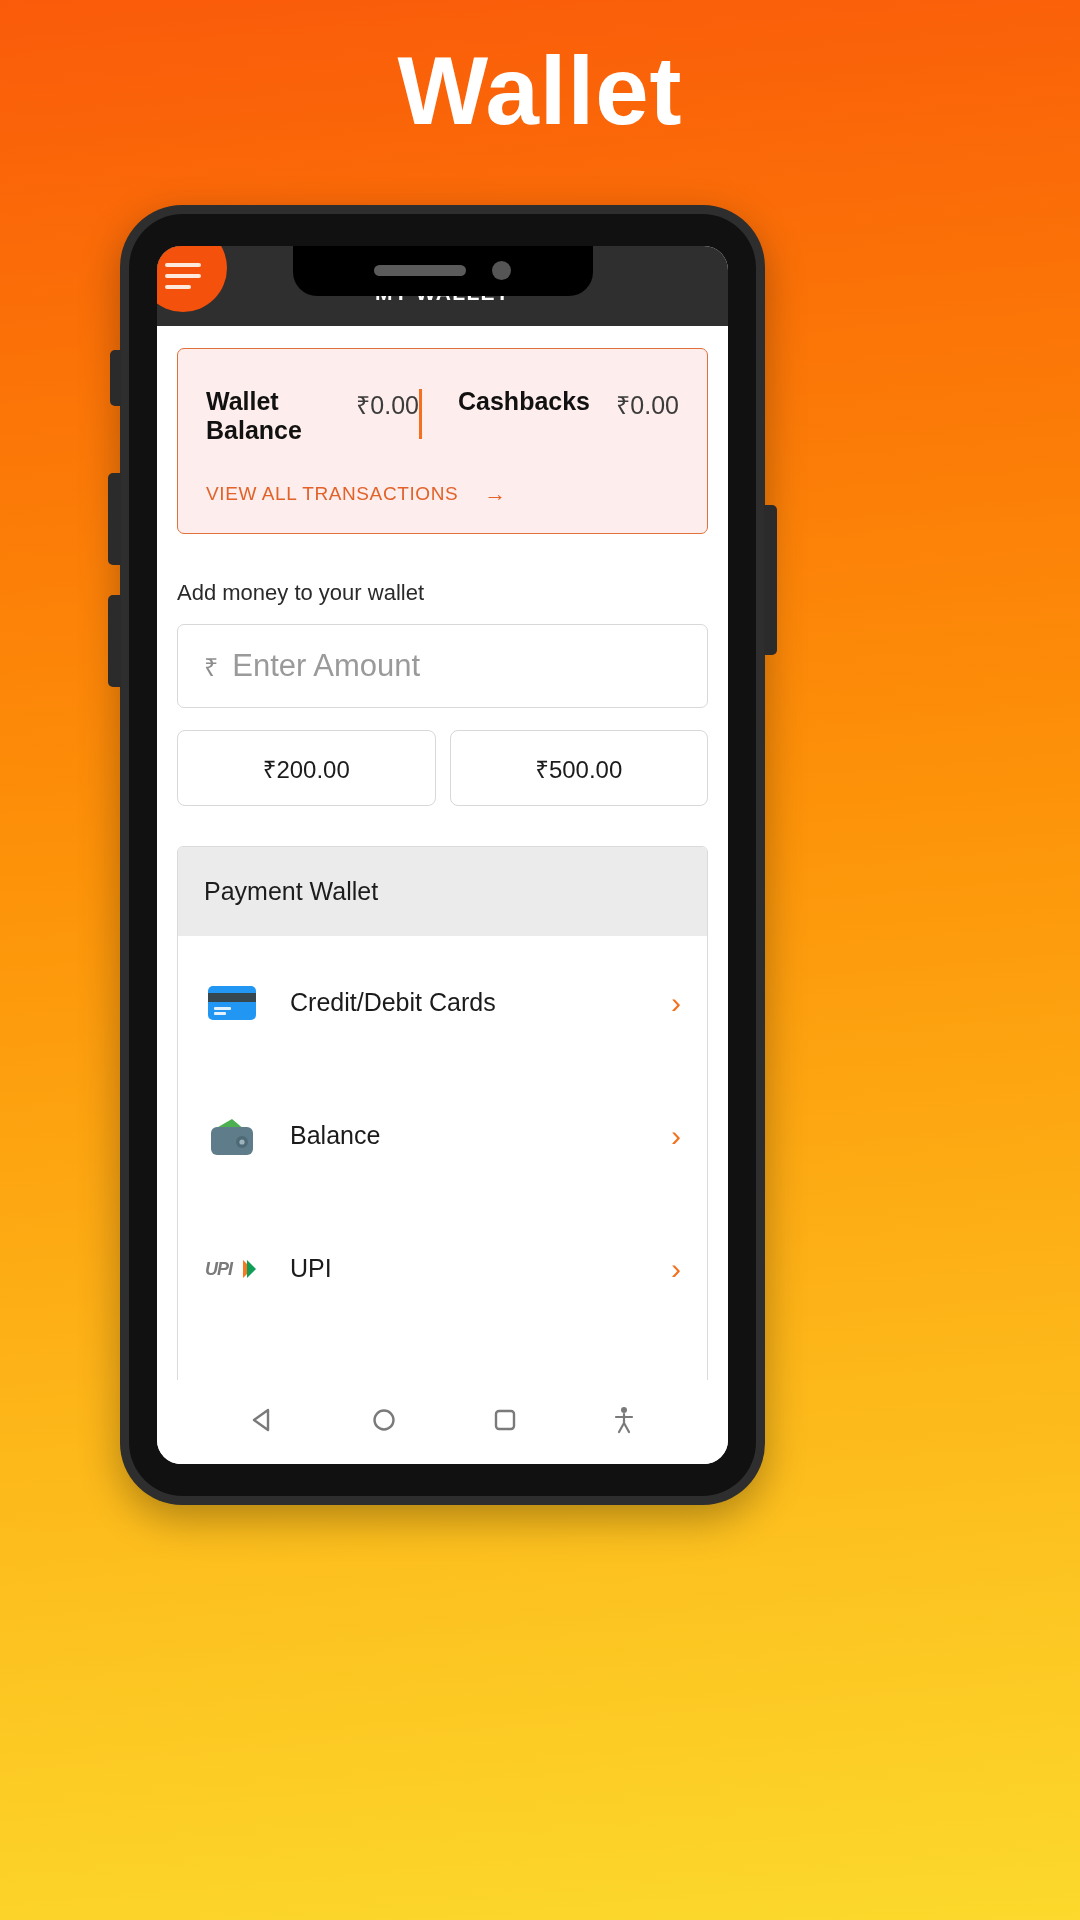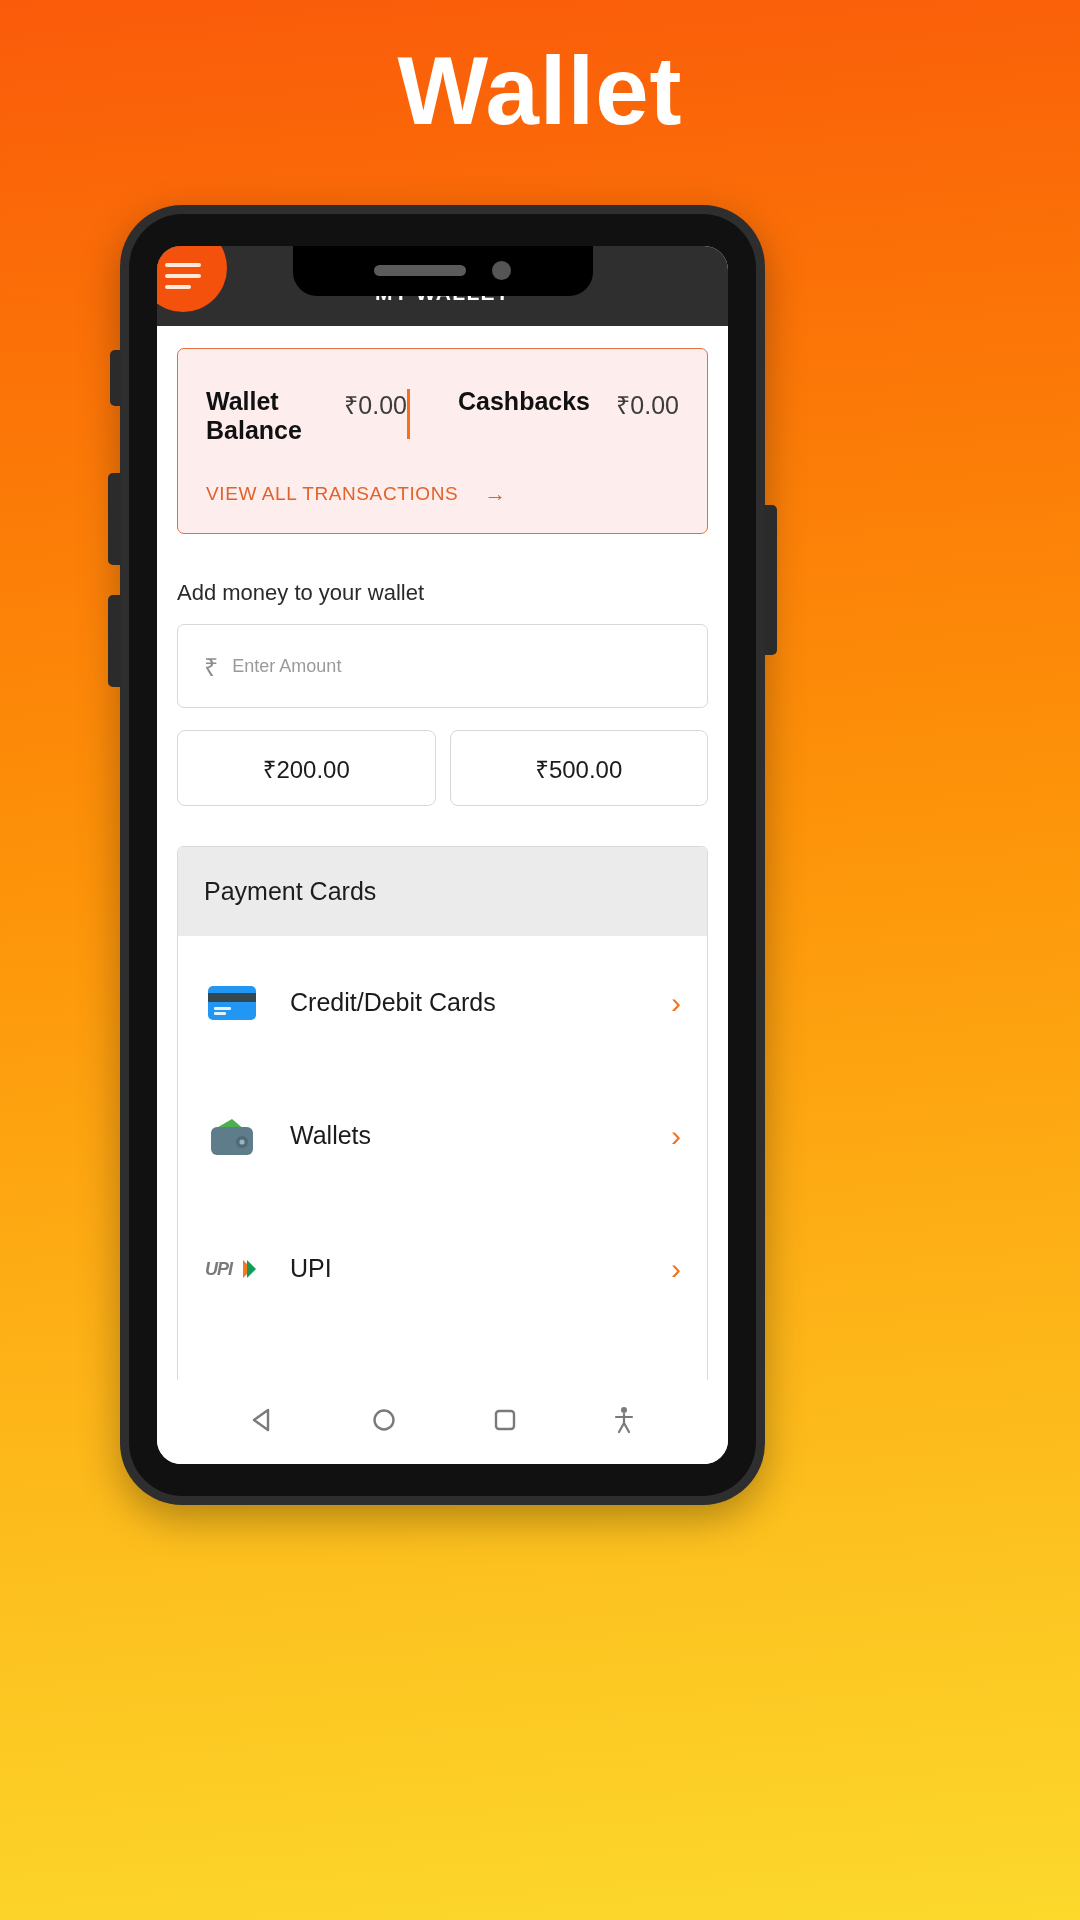--- a/index.html
+++ b/index.html
@@ -161,21 +161,21 @@
   }
   .balance-row {
     display: flex;
     align-items: stretch;
   }
   .balance-col {
     flex: 1;
     display: flex;
     gap: 26px;
   }
-  .balance-col.second { padding-left: 48px; }
+  .balance-col.second { padding-left: 36px; }
   .bal-label {
     font-size: 25px;
     font-weight: bold;
     color: #111111;
   }
   .bal-value {
     font-size: 25px;
     color: #3b3b3b;
   }
   .bal-divider {
@@ -205,21 +205,21 @@
     height: 84px;
     border: 1.4px solid #d8d8d8;
     border-radius: 7px;
     display: flex;
     align-items: center;
     padding: 0 26px;
     gap: 14px;
     background: #ffffff;
   }
   .rupee-pre { font-size: 25px; color: #8d8d8d; }
-  .amount-placeholder { font-size: 18px; color: #9a9a9a; }
+  .amount-placeholder { font-size: 31px; color: #9a9a9a; }
 
   
   .chips {
     margin-top: 22px;
     display: flex;
     gap: 14px;
   }
   .chip {
     flex: 1;
     height: 76px;
@@ -364,21 +364,21 @@
         <span class="rupee-pre">₹</span>
         <span class="amount-placeholder">Enter Amount</span>
       </div>
 
       <div class="chips">
         <div class="chip">₹200.00</div>
         <div class="chip">₹500.00</div>
       </div>
 
       <div class="pm-card">
-        <div class="pm-header">Payment Cards</div>
+        <div class="pm-header">Payment Wallet</div>
         <div class="pm-list">
 
           <div class="pm-row">
             <div class="pm-icon">
               <div class="card-art">
                 <div class="stripe"></div>
                   <div class="l1"></div>
                   <div class="l2"></div>
               </div>
             </div>
@@ -388,21 +388,21 @@
 
           <div class="pm-row">
             <div class="pm-icon">
               <svg width="48" height="44" viewBox="0 0 48 44">
                 <path d="M5 16 L24 5 L37 16 Z" fill="#4CAF50"></path>
                 <rect x="3" y="13" width="42" height="28" rx="6" fill="#5F7C8A"></rect>
                 <circle cx="34" cy="28" r="6" fill="#4E6A77"></circle>
                 <circle cx="34" cy="28" r="2.6" fill="#9FB3BD"></circle>
               </svg>
             </div>
-            <div class="pm-label">Wallets</div>
+            <div class="pm-label">Balance</div>
             <div class="pm-chevron">›</div>
           </div>
 
           <div class="pm-row">
             <div class="pm-icon">
               <svg width="54" height="22" viewBox="0 0 54 22">
                 <text x="0" y="17" font-family="Liberation Sans, sans-serif" font-size="18" font-weight="bold" font-style="italic" fill="#7A7A7A" letter-spacing="-1">UPI</text>
                 <polygon points="38,2 47,11 38,20" fill="#F47920"></polygon>
                 <polygon points="42,2 51,11 42,20" fill="#0F9D58"></polygon>
               </svg>

